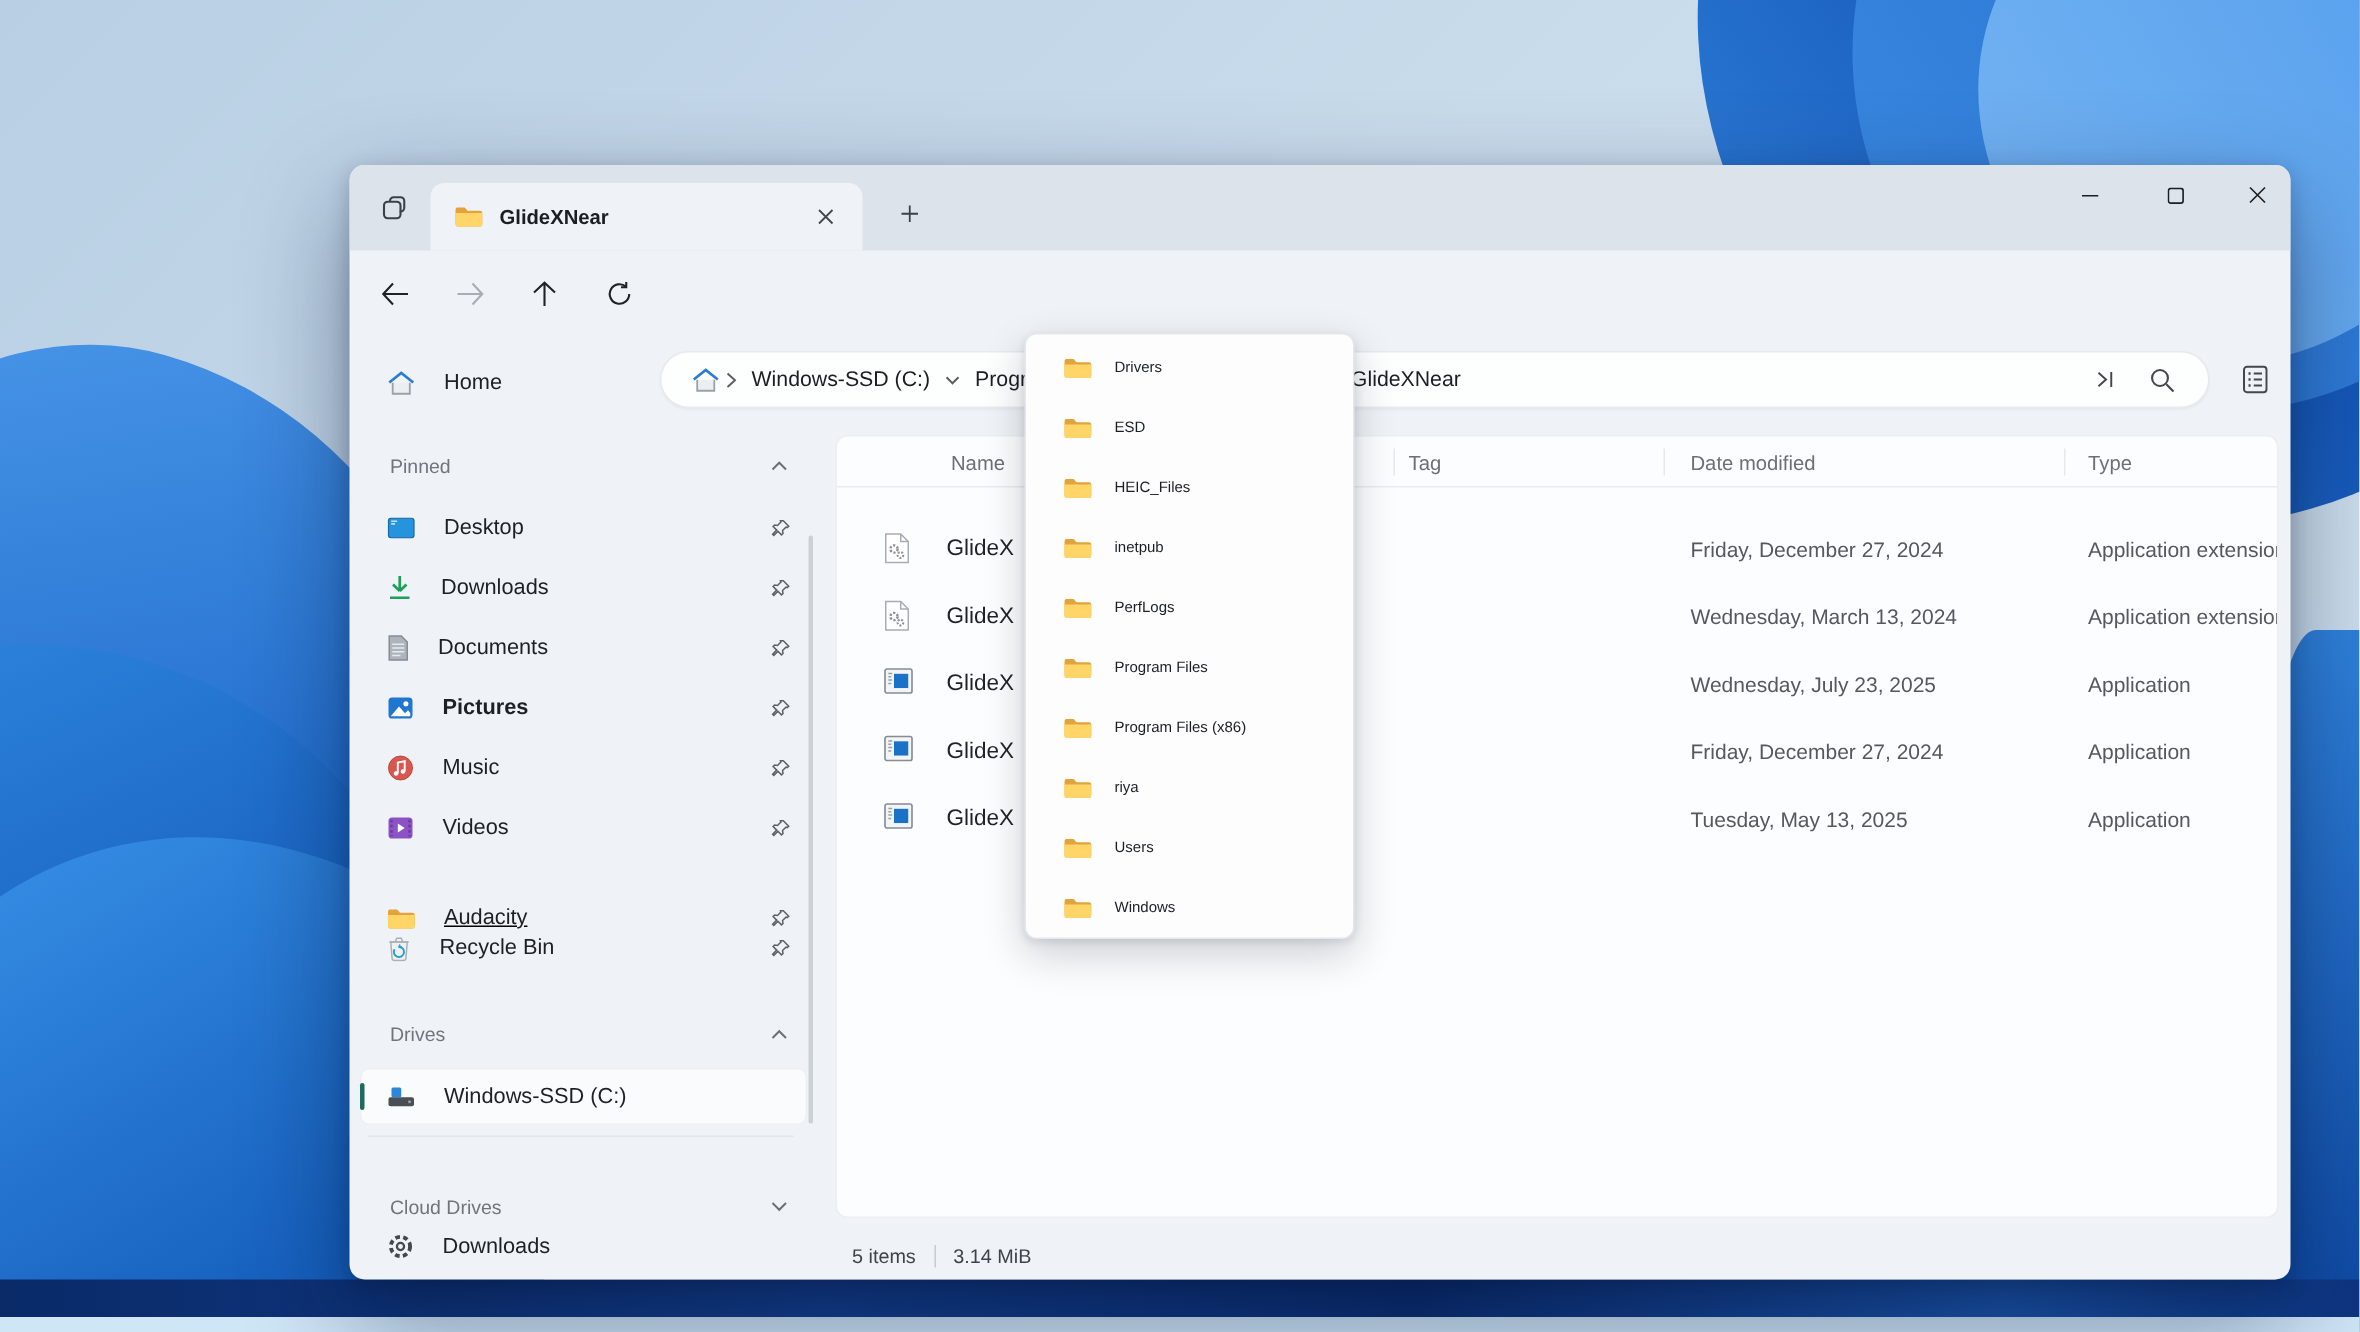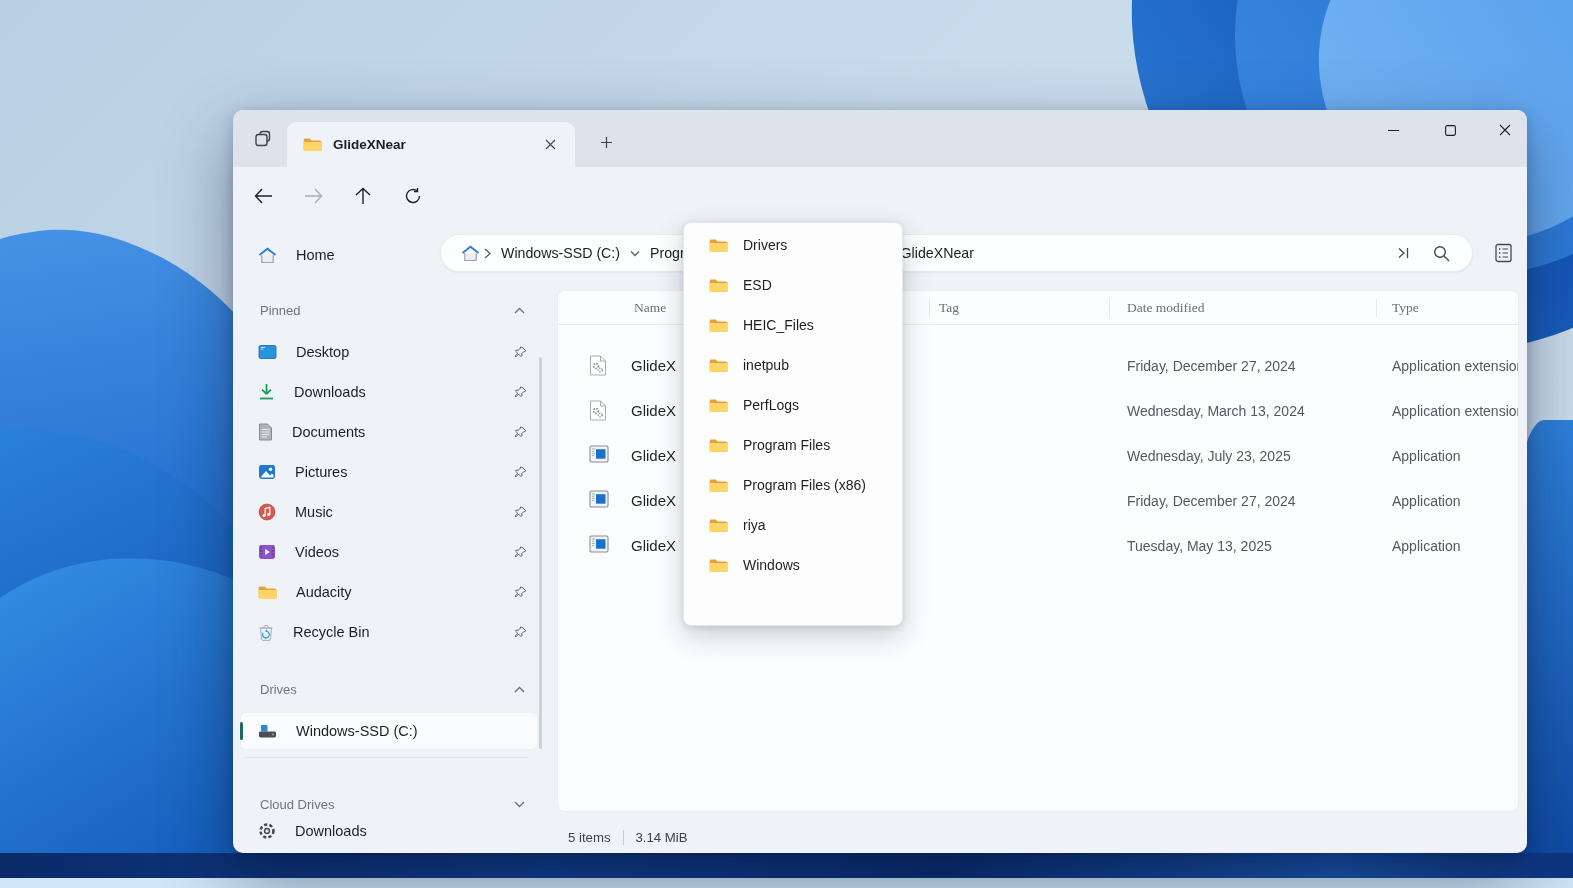--- a/index.html
+++ b/index.html
@@ -48,36 +48,36 @@
   .side-label { font-size:14.5px; color:#1d2025; margin-left:19px; flex:1; white-space:nowrap; }
   .side-pin { width:14px; height:14px; display:flex; align-items:center; justify-content:center; }
   .side-head { position:absolute; left:8px; width:296px; height:30px; display:flex; align-items:center; padding:0 12px 0 19px; }
   .side-head-label { font-size:13px; color:#70757c; flex:1; }
   .side-sel { background:#fafbfd; box-shadow:0 0 0 1px #edf0f3; }
   .accentbar { position:absolute; left:7px; width:3px; height:18px; border-radius:2px; background:#1d6b5c; }
   .side-sep { position:absolute; left:12px; width:284px; height:1px; background:#e2e6ea; }
   .side-scroll { position:absolute; left:306px; top:132px; width:3px; height:392px; background:#ccd1d6; border-radius:2px; }
 
   .filecard { position:absolute; left:324px; top:180px; width:962px; height:522px; background:#fcfdfe; border:1px solid #eceef1; border-radius:8px; overflow:hidden; }
-  .colhead { position:absolute; left:0; top:0; width:100%; height:34px; border-bottom:1px solid #e9ebee;font-family:Liberation Serif, serif; }
+  .colhead { position:absolute; left:0; top:0; width:100%; height:34px; border-bottom:1px solid #e9ebee; }
   .colh { position:absolute; top:0; height:34px; display:flex; align-items:center; font-size:13.5px; color:#6b7077; }
   .coldiv { position:absolute; top:8px; width:1px; height:18px; background:#e6e9ec; }
   .frow { position:absolute; left:0; width:100%; height:45px; }
   .fcell-name { position:absolute; left:73px; top:0; height:45px; display:flex; align-items:center; font-size:15px; color:#1f2328; }
   .fcell-date { position:absolute; left:569px; top:0; height:45px; display:flex; align-items:center; font-size:14px; color:#55595f; white-space:nowrap; }
   .fcell-type { position:absolute; left:834px; top:0; height:45px; display:flex; align-items:center; font-size:14px; color:#55595f; white-space:nowrap; width:126px; overflow:hidden; }
   .fico { position:absolute; left:31px; top:12px; }
 
   .statusbar { position:absolute; left:0; top:712px; width:100%; height:31px; display:flex; align-items:center; }
   .status-txt { font-size:13.2px; color:#3e434a; }
   .status-div { width:1px; height:15px; background:#c7cbd0; margin:0 12px; }
 
   .dropdown { position:absolute; left:450px; top:112px; width:220px; height:404px; background:#fdfdfe; border:1px solid #e5e8eb; border-radius:8px; box-shadow:0 10px 28px rgba(10,20,40,.20), 0 2px 6px rgba(10,20,40,.10); z-index:40; padding-top:2px; }
   .dd-item { height:40px; display:flex; align-items:center; padding-left:22px; border-radius:5px; margin:0 3px; }
-  .dd-label { font-size:14px; color:#1c1f24; margin-left:15px; white-space:nowrap; }
+  .dd-label { font-size:10px; color:#1c1f24; margin-left:15px; white-space:nowrap; }
 
   .ic { display:inline-flex; align-items:center; justify-content:center; }
 </style>
 </head>
 <body>
 
 <div class="desktop">
   <div class="petal p-l1"></div>
   <div class="petal p-l2"></div>
   <div class="petal p-l3"></div>
@@ -330,21 +330,21 @@
             <path d="M1.5 1h8l4 4v12h-12z" fill="#aeb4bb" stroke="#868c93" stroke-width="1"></path>
             <path d="M3.5 6.5h8M3.5 9h8M3.5 11.5h8M3.5 14h5.5" stroke="#e8ebee" stroke-width="1.1"></path>
           </svg>
         <span class="side-label">Documents</span>
         <span class="side-pin">
             <svg width="13" height="13" viewBox="0 0 13 13">
               <path d="M8.2 1.2l3.6 3.6-1 .9-.8-.3-2.3 2.3.3 1.9-1 1-2.4-2.4-2.7 2.7-.8-.8 2.7-2.7L1.4 5l1-1 1.9.3 2.3-2.3-.3-.8z" fill="none" stroke="#5c6167" stroke-width="1"></path>
             </svg>
           </span>
       </div>
-      <div class="side-item" style="top:229px;">
+      <div class="side-item" style="top:229px;font-weight:bold;">
         <svg width="18" height="16" viewBox="0 0 18 16">
             <rect x="1" y="1" width="16" height="14" rx="2.4" fill="#2176cf"></rect>
             <circle cx="12.6" cy="5.2" r="1.7" fill="#fff"></circle>
             <path d="M2.5 13.5L8 7l4 4.5 2-2 1.5 1.8v2.2z" fill="#fff"></path>
           </svg>
         <span class="side-label">Pictures</span>
         <span class="side-pin">
             <svg width="13" height="13" viewBox="0 0 13 13">
               <path d="M8.2 1.2l3.6 3.6-1 .9-.8-.3-2.3 2.3.3 1.9-1 1-2.4-2.4-2.7 2.7-.8-.8 2.7-2.7L1.4 5l1-1 1.9.3 2.3-2.3-.3-.8z" fill="none" stroke="#5c6167" stroke-width="1"></path>
             </svg>
@@ -371,21 +371,21 @@
             <path d="M3 2.5v11M15 2.5v11" stroke="#6a3aa0" stroke-width="1.6" stroke-dasharray="1.8 1.6"></path>
             <path d="M7.2 5l4.6 3-4.6 3z" fill="#fff"></path>
           </svg>
         <span class="side-label">Videos</span>
         <span class="side-pin">
             <svg width="13" height="13" viewBox="0 0 13 13">
               <path d="M8.2 1.2l3.6 3.6-1 .9-.8-.3-2.3 2.3.3 1.9-1 1-2.4-2.4-2.7 2.7-.8-.8 2.7-2.7L1.4 5l1-1 1.9.3 2.3-2.3-.3-.8z" fill="none" stroke="#5c6167" stroke-width="1"></path>
             </svg>
           </span>
       </div>
-      <div class="side-item" style="top:349px;">
+      <div class="side-item" style="top:369px;text-decoration:underline;">
         <svg width="19" height="15" viewBox="0 0 20 16">
             <path fill="#e3a33c" d="M1.5 1.5h5.6l2 2.3H18a1.6 1.6 0 0 1 1.6 1.6V13a2 2 0 0 1-2 2h-15a2 2 0 0 1-2-2V3.1a1.6 1.6 0 0 1 .9-1.6z"></path>
             <path fill="#ffd567" d="M.4 5.4h19.2V13a2 2 0 0 1-2 2h-15a2 2 0 0 1-2-2z"></path>
           </svg>
         <span class="side-label">Audacity</span>
         <span class="side-pin">
             <svg width="13" height="13" viewBox="0 0 13 13">
               <path d="M8.2 1.2l3.6 3.6-1 .9-.8-.3-2.3 2.3.3 1.9-1 1-2.4-2.4-2.7 2.7-.8-.8 2.7-2.7L1.4 5l1-1 1.9.3 2.3-2.3-.3-.8z" fill="none" stroke="#5c6167" stroke-width="1"></path>
             </svg>
           </span>
@@ -569,18 +569,25 @@
             <path fill="#e3a33c" d="M1.5 1.5h5.6l2 2.3H18a1.6 1.6 0 0 1 1.6 1.6V13a2 2 0 0 1-2 2h-15a2 2 0 0 1-2-2V3.1a1.6 1.6 0 0 1 .9-1.6z"></path>
             <path fill="#ffd567" d="M.4 5.4h19.2V13a2 2 0 0 1-2 2h-15a2 2 0 0 1-2-2z"></path>
           </svg>
         <span class="dd-label">riya</span>
       </div>
       <div class="dd-item">
         <svg width="19" height="15" viewBox="0 0 20 16">
             <path fill="#e3a33c" d="M1.5 1.5h5.6l2 2.3H18a1.6 1.6 0 0 1 1.6 1.6V13a2 2 0 0 1-2 2h-15a2 2 0 0 1-2-2V3.1a1.6 1.6 0 0 1 .9-1.6z"></path>
             <path fill="#ffd567" d="M.4 5.4h19.2V13a2 2 0 0 1-2 2h-15a2 2 0 0 1-2-2z"></path>
           </svg>
+        <span class="dd-label">Users</span>
+      </div>
+      <div class="dd-item">
+        <svg width="19" height="15" viewBox="0 0 20 16">
+            <path fill="#e3a33c" d="M1.5 1.5h5.6l2 2.3H18a1.6 1.6 0 0 1 1.6 1.6V13a2 2 0 0 1-2 2h-15a2 2 0 0 1-2-2V3.1a1.6 1.6 0 0 1 .9-1.6z"></path>
+            <path fill="#ffd567" d="M.4 5.4h19.2V13a2 2 0 0 1-2 2h-15a2 2 0 0 1-2-2z"></path>
+          </svg>
         <span class="dd-label">Windows</span>
       </div>
     </div>
 
   </div>
 </div>
 
 </body></html>

